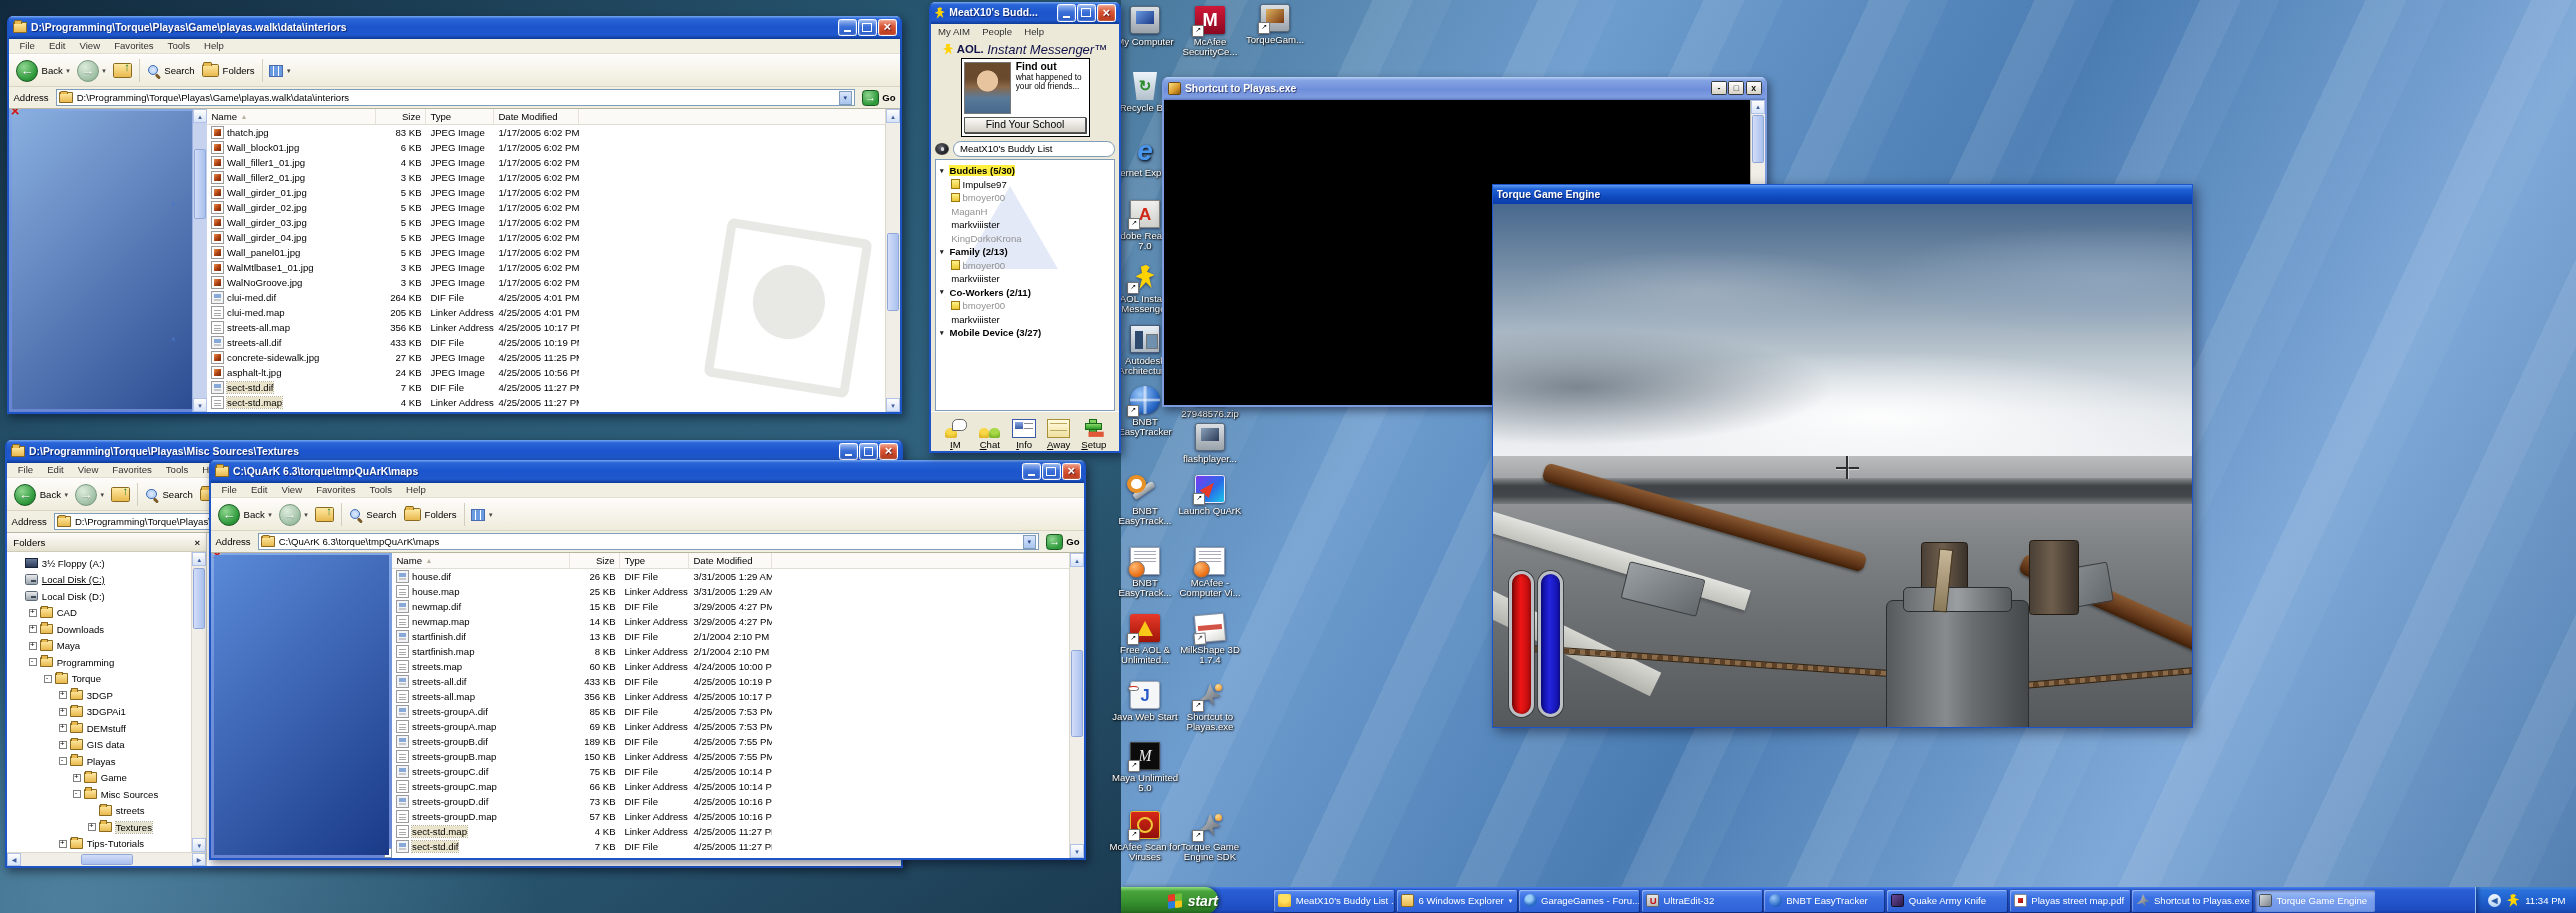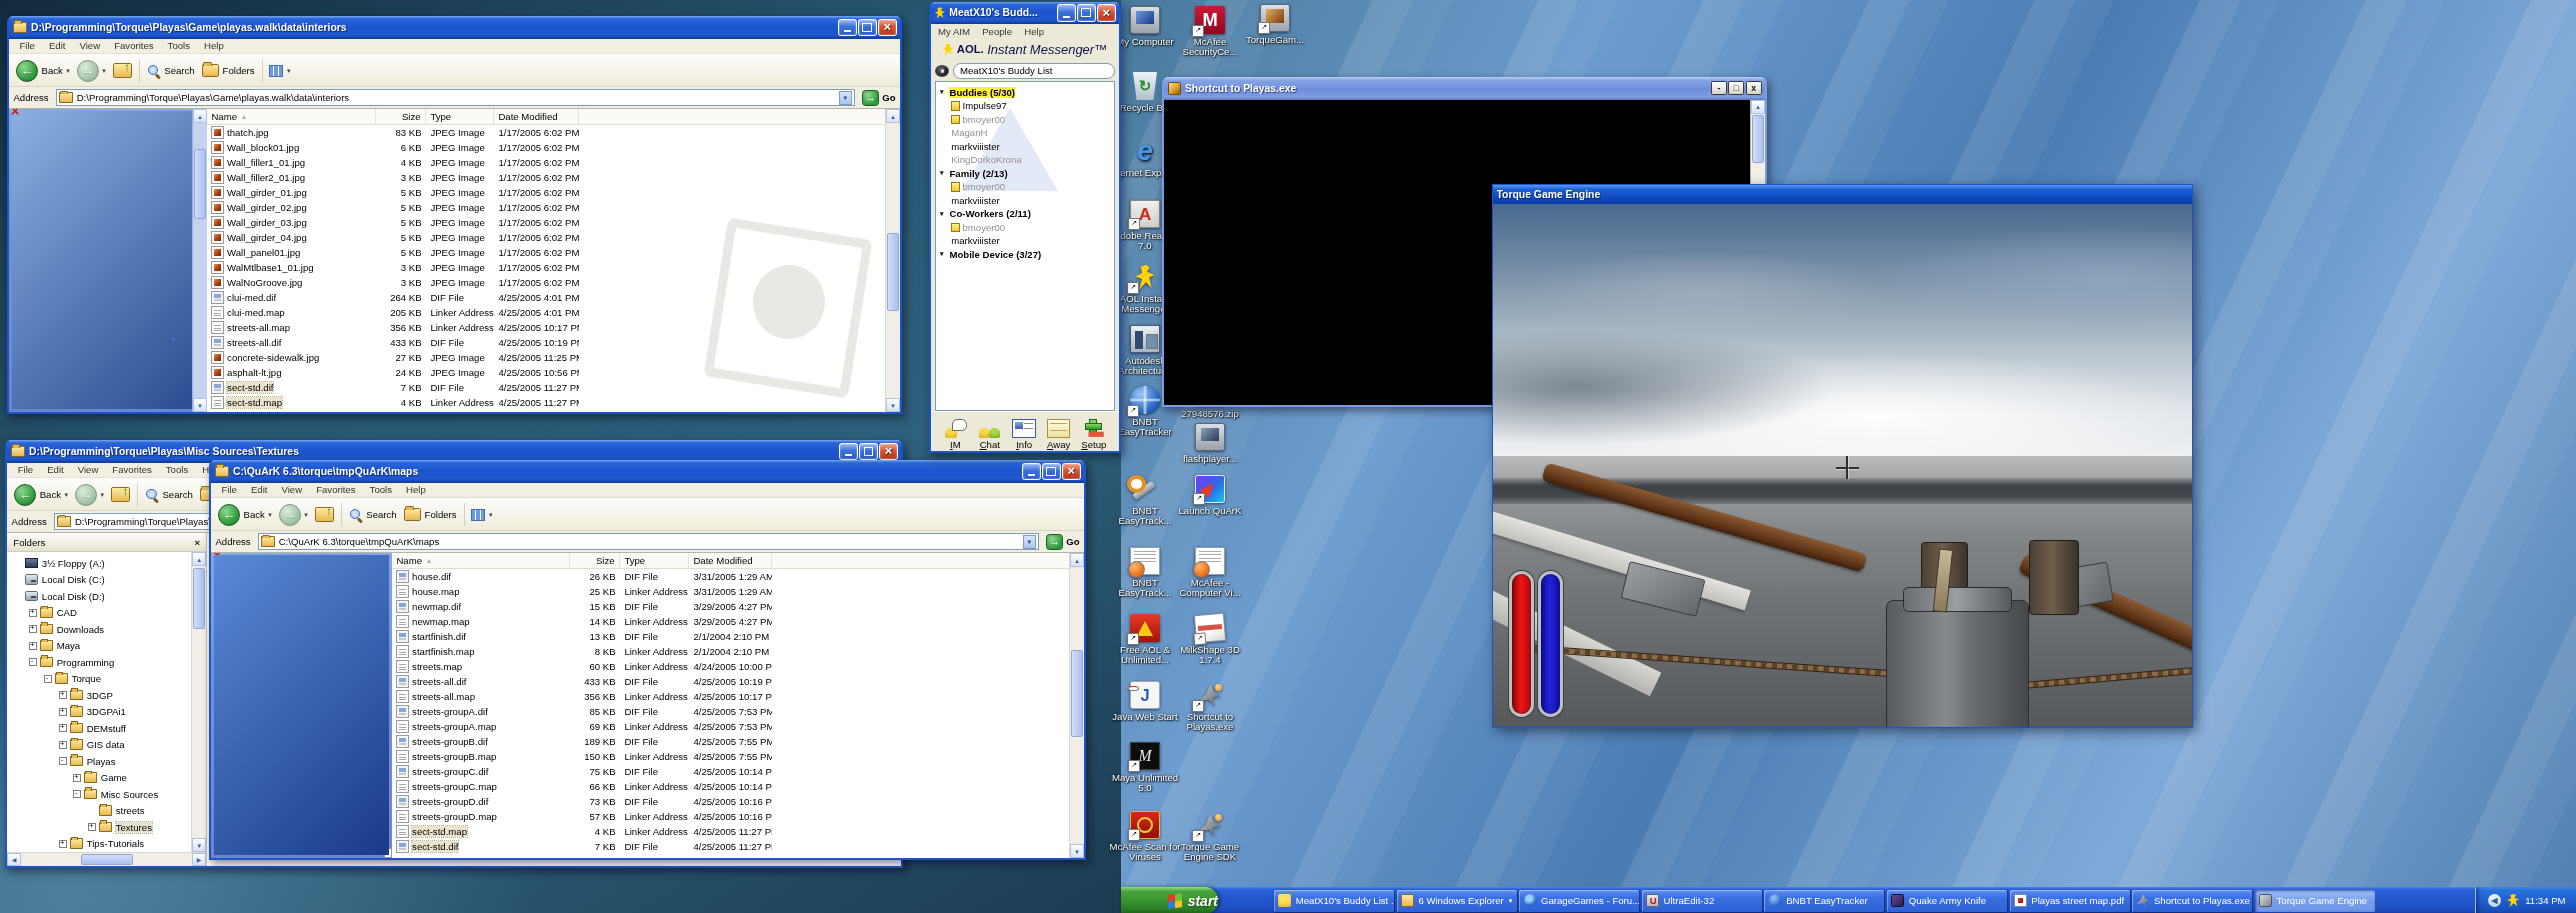--- a/index.html
+++ b/index.html
@@ -463,21 +463,21 @@
         <span>Folders</span>
         <span class="fp-x">×</span>
       </div>
       <div class="treewrap">
 
       <div class="trow t-floppy nobox" style="padding-left: 5.2px;">
             <span class="ttoggle"></span>
             <span class="tico"></span>
             <span class="tlabel">3½ Floppy (A:)</span>
           </div>
-          <div class="trow t-drive nobox" style="padding-left: 5.2px;">
+          <div class="trow t-drive nobox" style="padding-left: 5.2px; text-decoration: underline;">
             <span class="ttoggle"></span>
             <span class="tico"></span>
             <span class="tlabel">Local Disk (C:)</span>
           </div>
           <div class="trow t-drive nobox" style="padding-left: 5.2px;">
             <span class="ttoggle"></span>
             <span class="tico"></span>
             <span class="tlabel">Local Disk (D:)</span>
           </div>
           <div class="trow t-folder plus" style="padding-left: 20px;">
@@ -1221,20 +1221,25 @@
 
   <span class="mi" style="padding:0">My AIM</span>
       <span class="mi" style="padding:0">People</span>
       <span class="mi" style="padding:0">Help</span>
     </div>
   <div class="aim-body">
     <div class="aol-brand">
       <span class="runman"></span>
       <span class="brand-bold">AOL.</span>
       <span class="brand-it">Instant Messenger™</span>
+    </div>
+    <div class="ad">
+      <span class="ad-photo"></span>
+      <span class="ad-text"><span class="ad-head">Find out</span><br><span>what happened to your old friends...</span></span>
+      <span class="ad-btn">Find Your School</span>
     </div>
     <div class="sn-row">
       <span class="eye"></span>
       <span class="sn-field">MeatX10's Buddy List</span>
     </div>
     <div class="blist">
       <div class="bwm"></div>
 
     <div class="brow group hl">
           <span class="gicon">▾</span>

